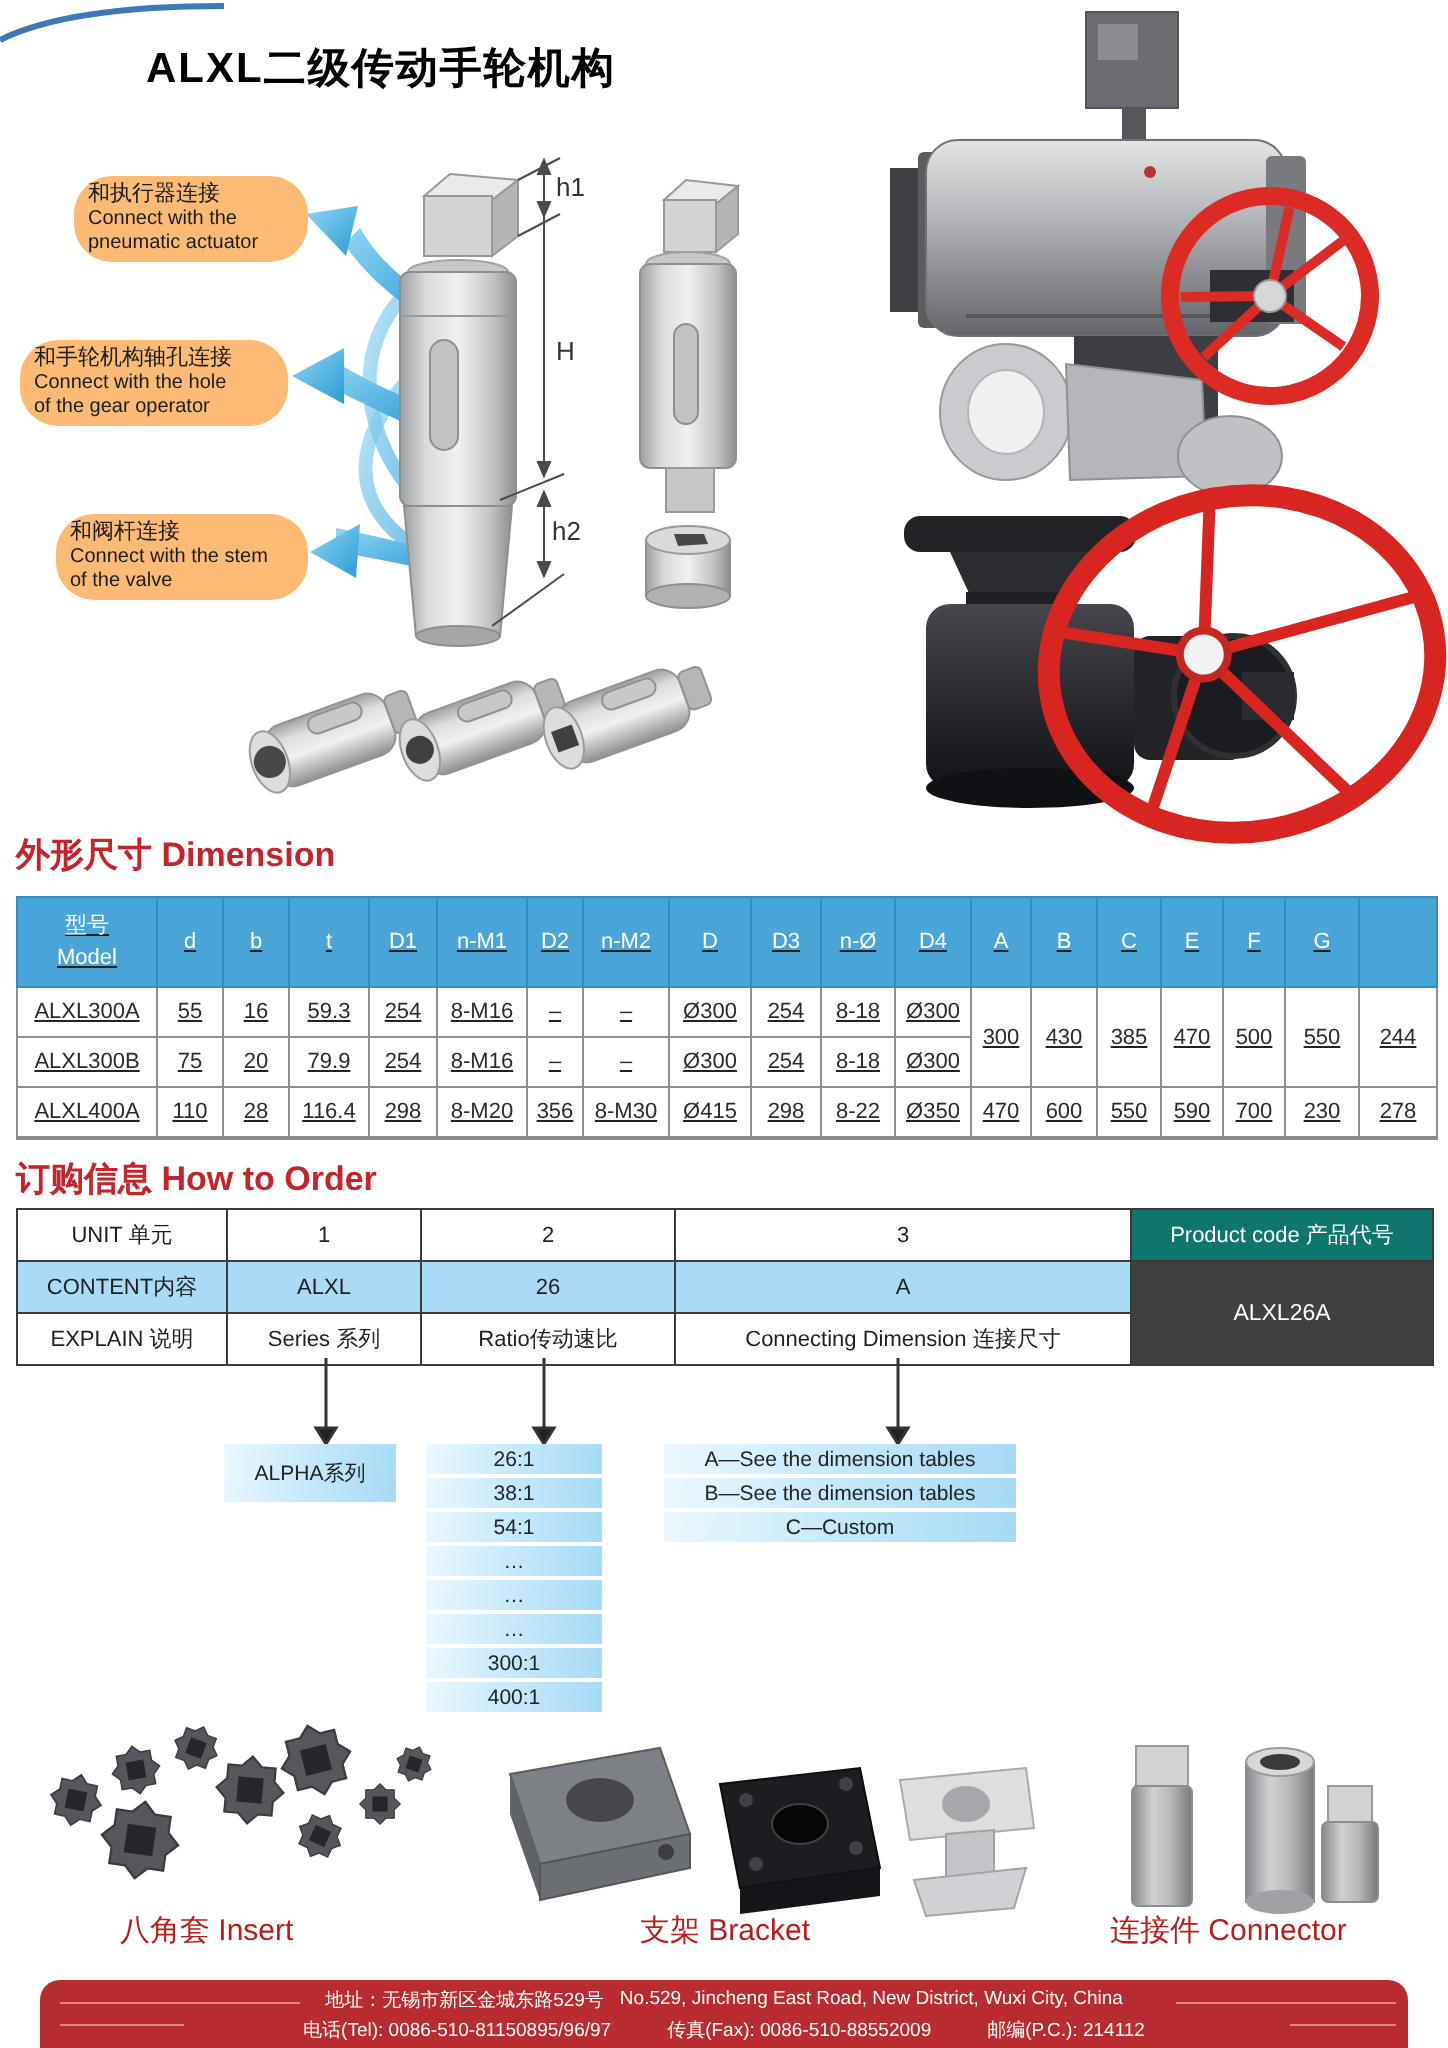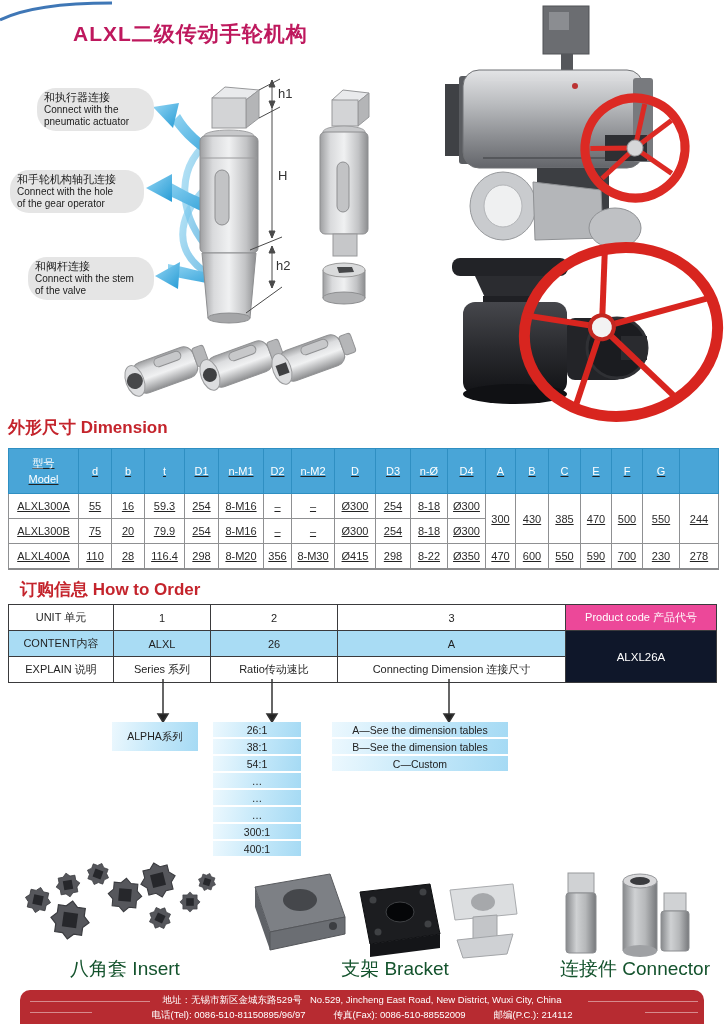--- a/index.html
+++ b/index.html
@@ -1,47 +1,47 @@
 <!DOCTYPE html>
 <html lang="zh"><head>
 <meta charset="utf-8">
 <style>
   html,body{margin:0;padding:0;background:#ffffff;}
   .page{position:relative;width:724px;height:1024px;background:#fff;overflow:hidden;
         font-family:"Liberation Sans",sans-serif;color:#222;}
   .abs{position:absolute;}
   svg text{font-family:"Liberation Sans",sans-serif;}
 
-  .page-title{left:73px;top:20px;font-size:21px;font-weight:bold;color:#be185d;letter-spacing:1px;}
-
-  .callout{background:#e5e5e5;border-radius:19px;padding:3px 7px;font-size:10px;line-height:1.18;color:#1c1c1c;}
+  .page-title{left:73px;top:20px;font-size:21px;font-weight:bold;color:#000000;letter-spacing:1px;}
+
+  .callout{background:#fdba74;border-radius:19px;padding:3px 7px;font-size:10px;line-height:1.18;color:#1c1c1c;}
   .callout .zh{font-size:11px;display:block;}
   .callout .en{display:block;}
 
   .sec-title{font-size:17px;font-weight:bold;color:#c4242c;}
 
   table{border-collapse:collapse;table-layout:fixed;}
   .dim-table{border:1px solid #5f6062;border-bottom:2px solid #8a8b8d;text-decoration:underline;}
   .dim-table th{background:#49a5d7;color:#fff;font-weight:normal;font-size:11px;
                 border:1px solid #2f8fc2;height:44px;padding:0;text-align:center;}
   .dim-table td{border:1px solid #8f9092;font-size:11px;color:#2b2b2b;text-align:center;
                 height:24px;padding:0;background:#fff;margin-left:41px;}
   .blk{display:block;line-height:1.5;}
 
   .order-table{border:1px solid #0c4a6e;}
   .order-table td{border:1px solid #3a3a3c;font-size:11px;color:#1f1f1f;text-align:center;
                   height:25px;padding:0;background:#fff;}
   .order-table td.lt{background:#a9dcf4;}
-  .order-table td.pc-head{background:#ec4899;color:#fff;}
-  .order-table td.pc-code{background:#0f172a;color:#fff;font-size:11.5px;}
+  .order-table td.pc-head{background:#0f766e;color:#fff;}
+  .order-table td.pc-code{background:#404040;color:#fff;font-size:11.5px;}
 
   .flow-cell{background:linear-gradient(100deg,#ecf8fe 0%,#c9eafa 45%,#a5daf4 100%);
              font-size:10.5px;color:#222;display:flex;align-items:center;justify-content:center;}
 
-  .prod-label{font-size:19px;color:#14532d;text-align:center;}
+  .prod-label{font-size:15px;color:#b91c1c;text-align:left;}
 
   .footer{left:20px;top:990px;width:684px;height:34px;background:#b72b31;
           border-radius:10px 10px 0 0;color:#fff;text-align:center;}
   .footer .l1{margin-top:4px;font-size:9.5px;display:flex;justify-content:center;gap:8px;}
   .footer .l2{margin-top:2px;font-size:9.5px;display:flex;justify-content:center;gap:28px;}
   .fline{position:absolute;height:1px;background:rgba(255,255,255,.45);}
 </style>
 </head>
 <body>
 
@@ -337,21 +337,21 @@
         <td>600</td>
         <td>550</td>
         <td>590</td>
         <td>700</td>
         <td>230</td>
         <td>278</td>
       </tr>
     </tbody>
   </table>
 
-  <div class="abs sec-title" style="left:20px;top:578px">订购信息 How to Order</div>
+  <div class="abs sec-title" style="left:8px;top:578px">订购信息 How to Order</div>
 
   <table class="abs order-table" style="left:8px;top:604px;width:708px">
     <colgroup>
       <col style="width:105px">
         <col style="width:97px">
         <col style="width:127px">
       <col style="width:228px">
         <col style="width:151px">
     </colgroup>
     <tbody>

